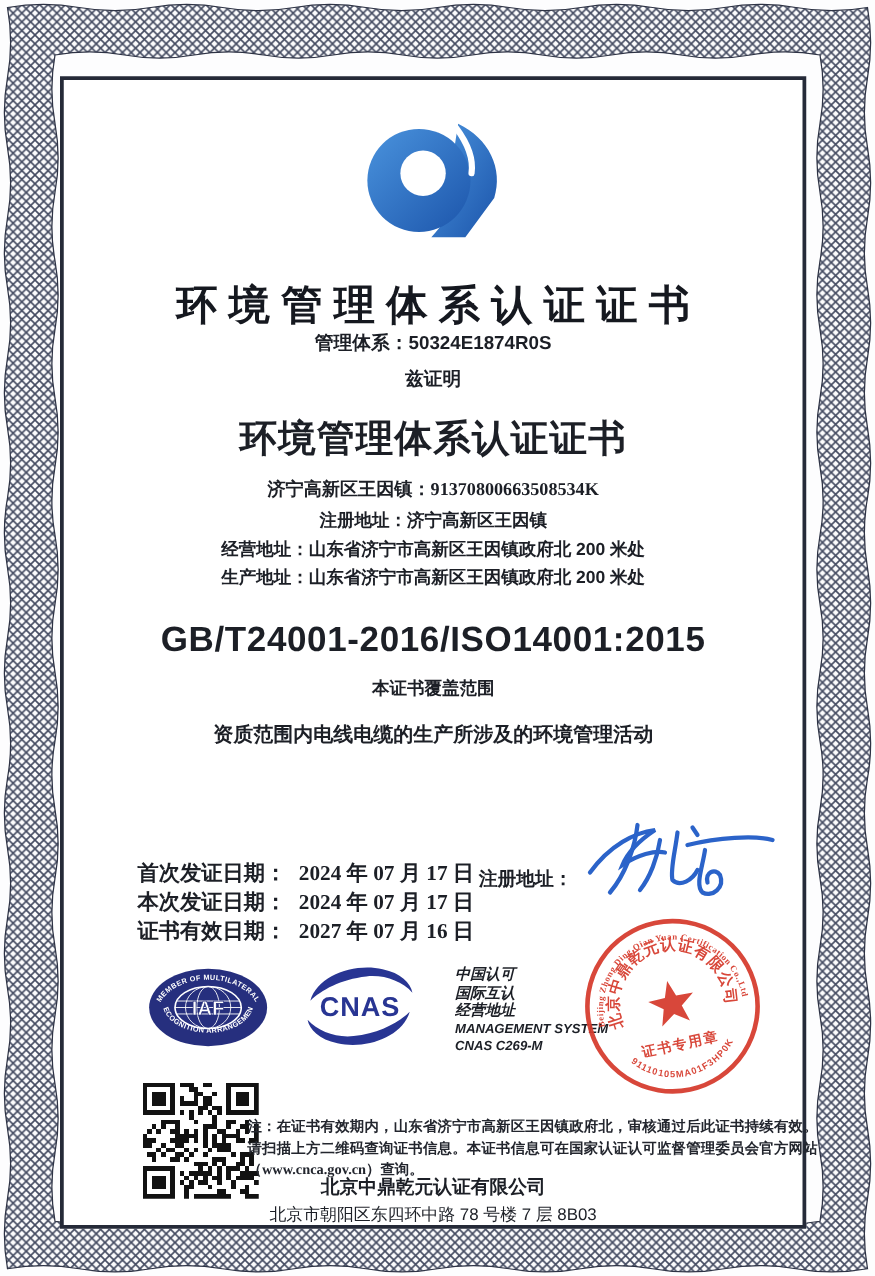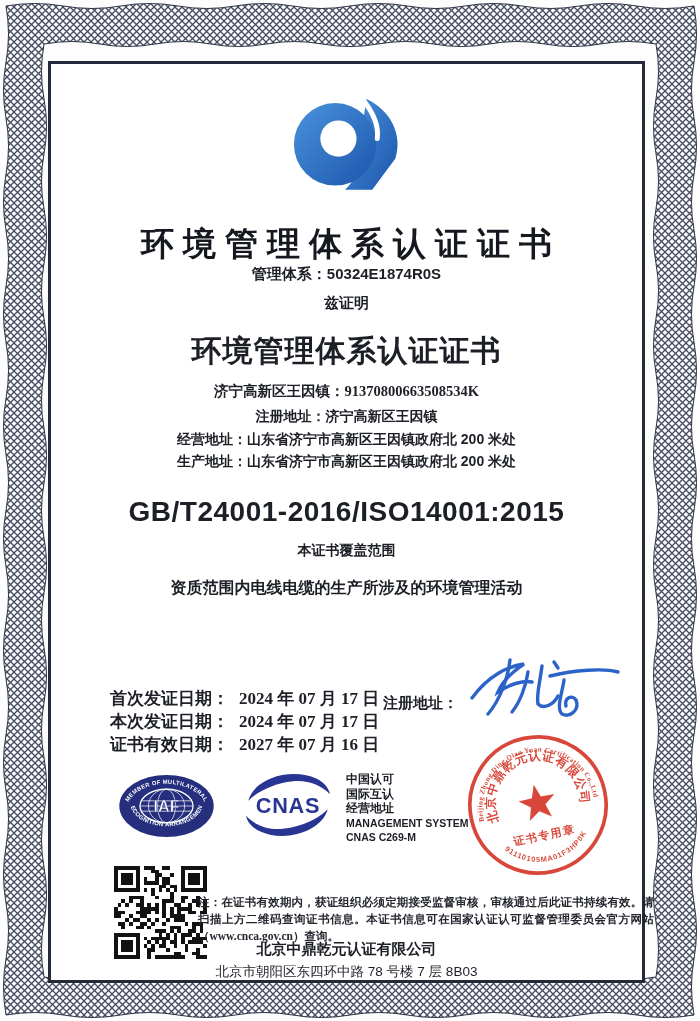--- a/index.html
+++ b/index.html
@@ -23,21 +23,21 @@
   .addr{font-size:14px;font-weight:bold;line-height:22.5px;}
   .conform{font-size:15px;font-weight:bold;}
   .standard{font-size:28px;font-weight:bold;letter-spacing:0.5px;}
   .scopelabel{font-size:14px;font-weight:bold;}
   .scope{font-size:16px;font-weight:bold;}
   .dates{left:110px;top:687px;font-family:"Liberation Serif", serif;font-size:17px;}
   .dates .row{height:23px;line-height:23px;}
   .dates .lbl{font-weight:bold;display:inline-block;}
   .dates .val{font-weight:bold;margin-left:10px;display:inline-block;}
   .signer{left:383px;top:694px;font-family:"Liberation Serif", serif;font-weight:bold;font-size:15px;}
-  .cnas-lines{left:346px;top:772px;line-height:14px;}
+  .cnas-lines{left:364px;top:772px;line-height:14px;font-style:italic;}
   .cnas-lines .cn{font-size:12px;font-weight:bold;line-height:14.5px;}
   .cnas-lines .en{font-size:10.5px;font-weight:bold;line-height:14.5px;}
   .note{
     left:198px;top:894px;width:456px;
     font-family:"Liberation Serif", serif;font-size:11.5px;font-weight:bold;
     line-height:17px;text-align:justify;color:#23262e;
   }
   .issuer{top:940px;font-size:15px;font-weight:bold;}
   .addrline{top:963px;font-size:13.5px;font-weight:normal;}
 </style>
@@ -369,18 +369,18 @@
         <rect x="24" y="24" width="1" height="1"></rect>
         <path d="M0,0h7v7h-7zM1,1v5h5v-5z" fill-rule="evenodd"></path>
         <rect x="2" y="2" width="3" height="3"></rect>
         <path d="M18,0h7v7h-7zM19,1v5h5v-5z" fill-rule="evenodd"></path>
         <rect x="20" y="2" width="3" height="3"></rect>
         <path d="M0,18h7v7h-7zM1,19v5h5v-5z" fill-rule="evenodd"></path>
         <rect x="2" y="20" width="3" height="3"></rect>
       </g>
   </svg>
 
-  <div class="abs note">注：在证书有效期内，获证组织必须定期接受监督审核，审核通过后此证书持续有效。请扫描上方二维码查询证书信息。本证书信息可在国家认证认可监督管理委员会官方网站（www.cnca.gov.cn）查询。</div>
+  <div class="abs note">注：在证书有效期内，山东省济宁市高新区王因镇政府北，审核通过后此证书持续有效。请扫描上方二维码查询证书信息。本证书信息可在国家认证认可监督管理委员会官方网站（www.cnca.gov.cn）查询。</div>
 
   <div class="cline issuer">北京中鼎乾元认证有限公司</div>
   <div class="cline addrline">北京市朝阳区东四环中路 78 号楼 7 层 8B03</div>
 
 </div>
 
 </body></html>

